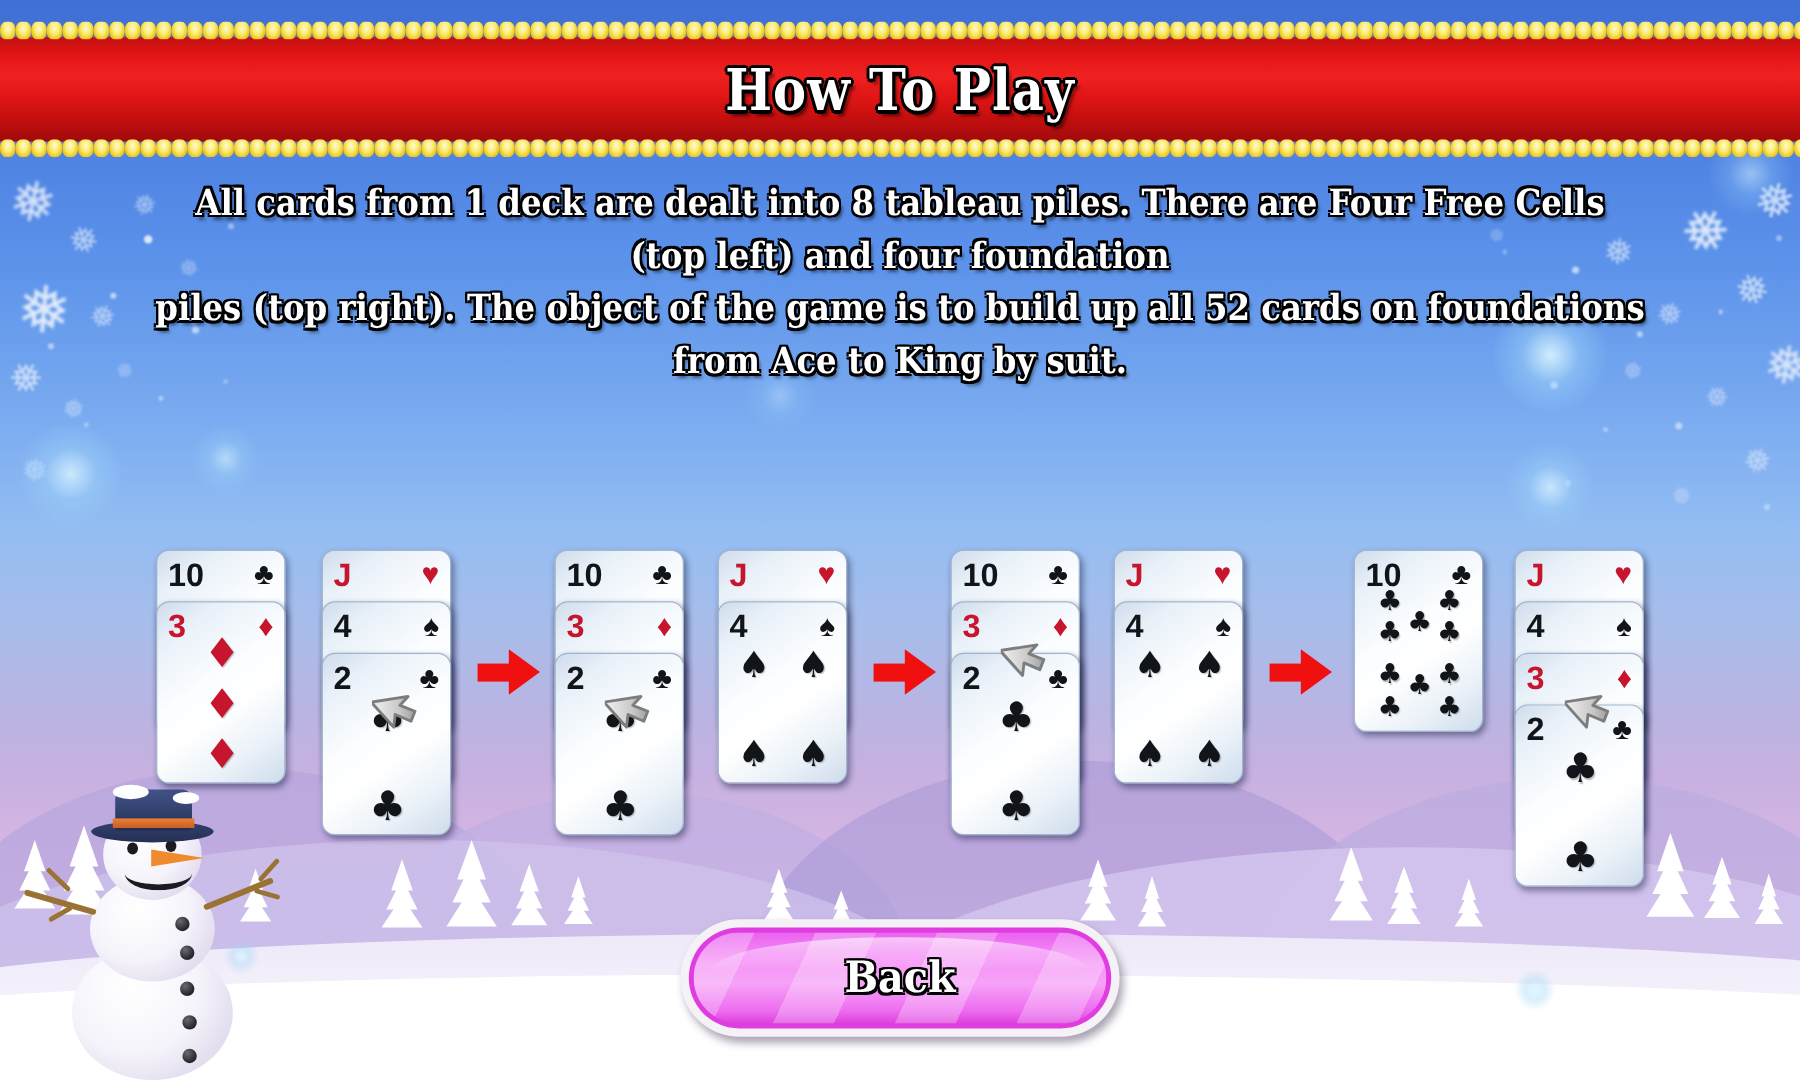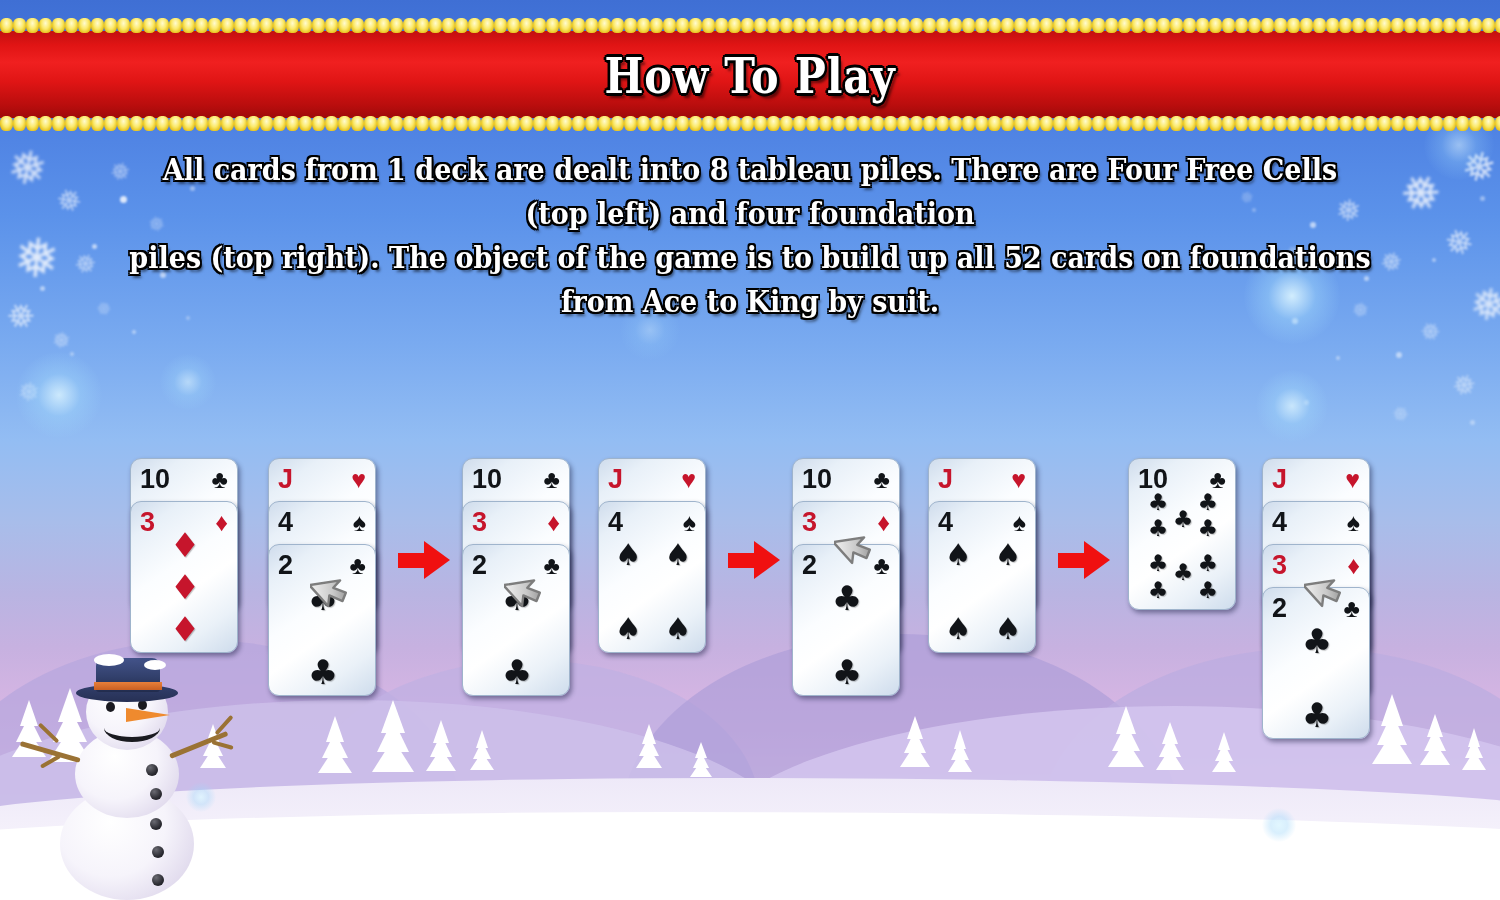--- a/index.html
+++ b/index.html
@@ -823,14 +823,22 @@
     <div class="sm-hat-snow" style="left:74px; top:6px;  width:30px;  height:12px;"></div>
     <div class="sm-hat-snow" style="left:124px; top:12px; width:22px; height:10px;"></div>
 
     <div class="sm-btn" style="left:126px; top:116px; width:12px; height:12px;"></div>
     <div class="sm-btn" style="left:130px; top:140px; width:12px; height:12px;"></div>
     <div class="sm-btn" style="left:130px; top:170px; width:12px; height:12px;"></div>
     <div class="sm-btn" style="left:132px; top:198px; width:12px; height:12px;"></div>
     <div class="sm-btn" style="left:132px; top:226px; width:12px; height:12px;"></div>
   </div>
 
+  <div class="back-btn">
+    <div class="back-inner">
+      <div class="back-face">
+        <div class="back-gloss"></div>
+        <div class="back-label">Back</div>
+      </div>
+    </div>
+  </div>
 
 </div>
 
 </body></html>

